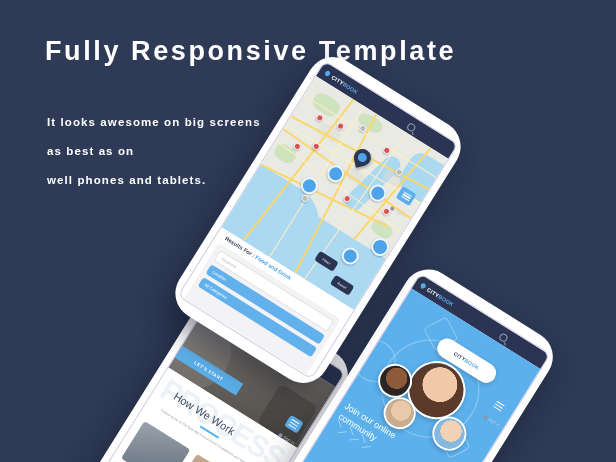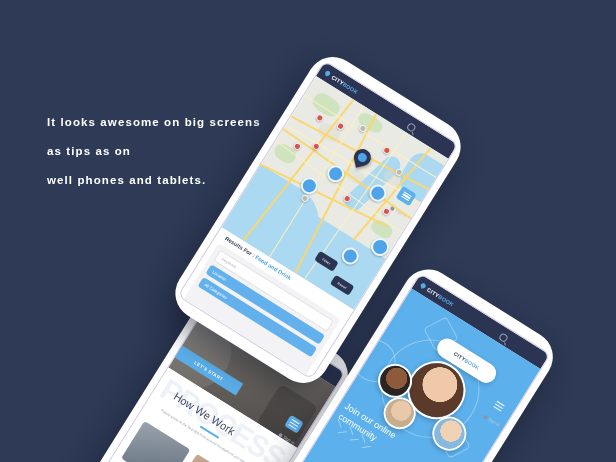--- a/index.html
+++ b/index.html
@@ -203,24 +203,25 @@
   .searchglyph::after{
     content:"";position:absolute;right:-2.5px;bottom:-2.5px;
     width:3px;height:1.2px;background:#96a0b8;transform:rotate(45deg);
   }
 </style>
 </head>
 <body style="background: rgb(46, 58, 86);">
 
 <div class="stage">
 
+  <div class="headline">Fully Responsive Template</div>
 
   <div class="subcopy">
     <div>It looks awesome on big screens</div>
-    <div>as tips as on</div>
+    <div>as best as on</div>
     <div>well phones and tablets.</div>
   </div>
 
   <div class="phone" id="phone-left">
     <div class="inner">
       <div class="screen">
 
         <div class="appbar" style="height:17px;padding-left:6px;">
           <div class="pinmark" style="width:5px;height:5px;margin-right:3px;"></div>
           <div class="logo" style="font-size:5.4px;letter-spacing:.2px;">

